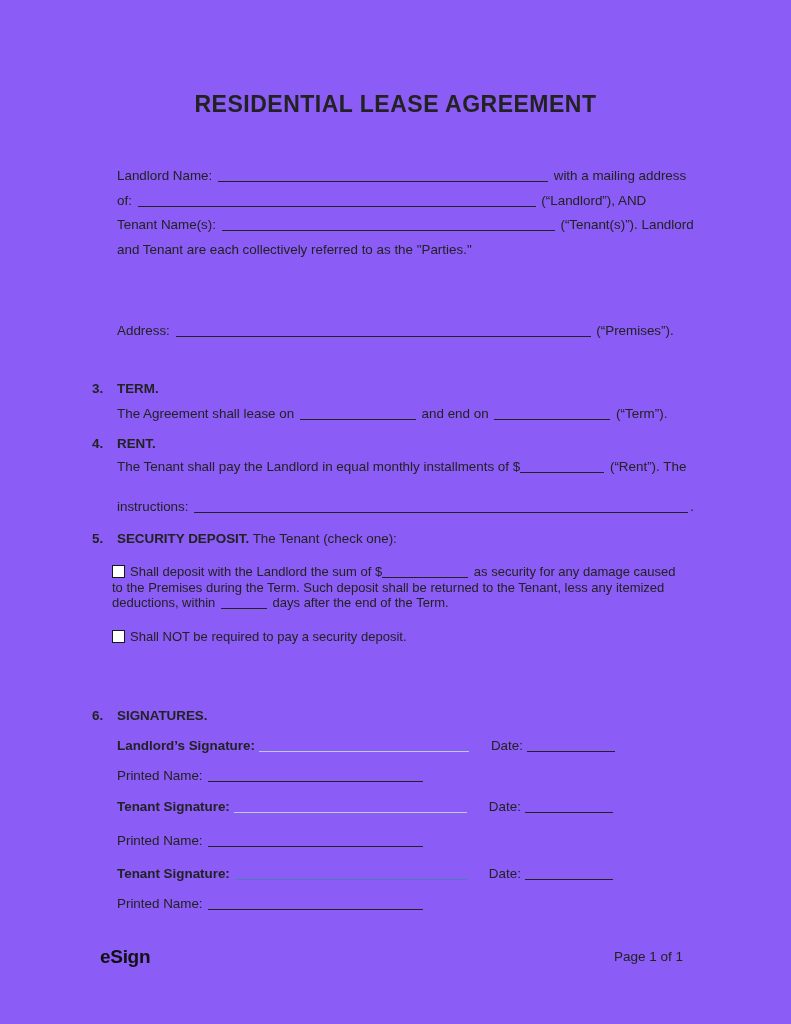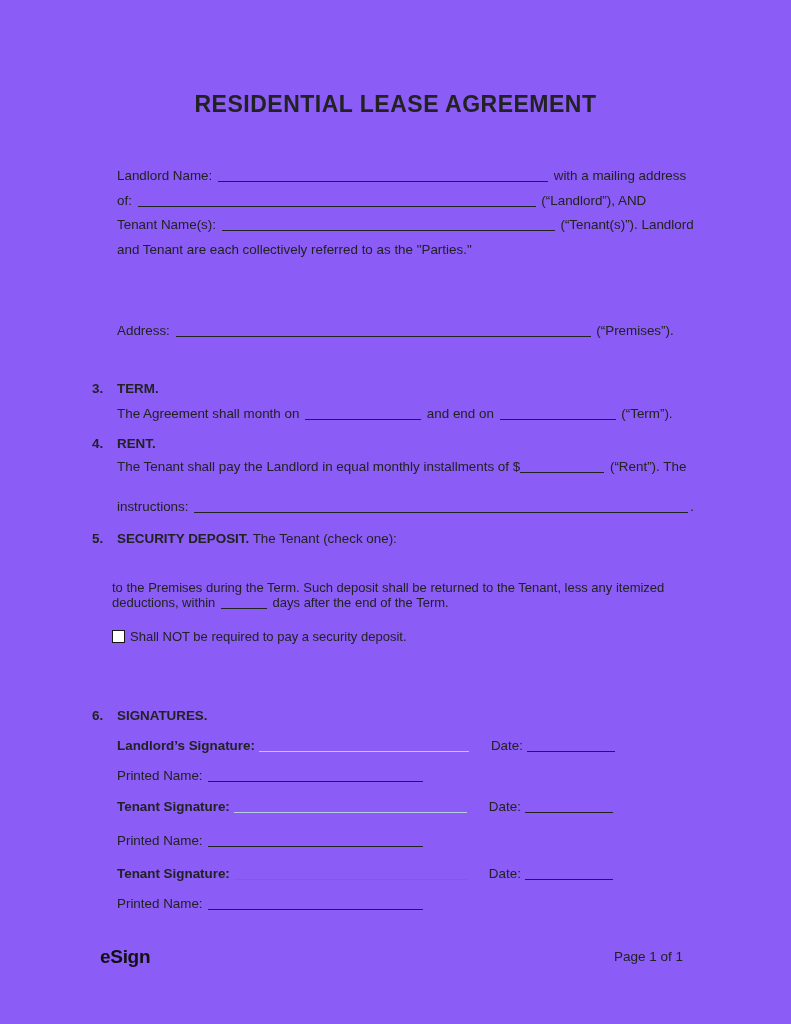--- a/index.html
+++ b/index.html
@@ -86,35 +86,38 @@
   </div>
 
   <div class="line" style="top:323px;left:117px">
     <span>Address: </span><span class="bl" style="width:415px"></span><span> (“Premises”).</span>
   </div>
 
   <div class="line" style="top:381px;left:92px">
     <span class="num">3.</span><span class="b">TERM.</span>
   </div>
   <div class="line" style="top:406px;left:117px">
-    <span>The Agreement shall month on </span><span class="bl" style="width:116px"></span><span> and end on </span><span class="bl" style="width:116px"></span><span> (“Term”).</span>
+    <span>The Agreement shall lease on </span><span class="bl" style="width:116px"></span><span> and end on </span><span class="bl" style="width:116px"></span><span> (“Term”).</span>
   </div>
 
   <div class="line" style="top:436px;left:92px">
     <span class="num">4.</span><span class="b">RENT.</span>
   </div>
   <div class="line" style="top:459px;left:117px">
     <span>The Tenant shall pay the Landlord in equal monthly installments of $</span><span class="bl" style="width:84px;margin-left:0"></span><span> (“Rent”). The</span>
   </div>
   <div class="line" style="top:499px;left:117px">
     <span>instructions: </span><span class="bl" style="width:494px"></span><span>.</span>
   </div>
 
   <div class="line" style="top:531px;left:92px">
     <span class="num">5.</span><span class="b">SECURITY DEPOSIT.</span><span> The Tenant (check one):</span>
+  </div>
+  <div class="line small" style="top:564px;left:112px">
+    <span class="cb lead"></span><span>Shall deposit with the Landlord the sum of $</span><span class="bl" style="width:86px;margin-left:0"></span><span> as security for any damage caused</span>
   </div>
   <div class="line small" style="top:580px;left:112px">
     <span>to the Premises during the Term. Such deposit shall be returned to the Tenant, less any itemized</span>
   </div>
   <div class="line small" style="top:595px;left:112px">
     <span>deductions, within </span><span class="bl" style="width:46px"></span><span> days after the end of the Term.</span>
   </div>
   <div class="line small" style="top:629px;left:112px">
     <span class="cb lead"></span><span>Shall NOT be required to pay a security deposit.</span>
   </div>

